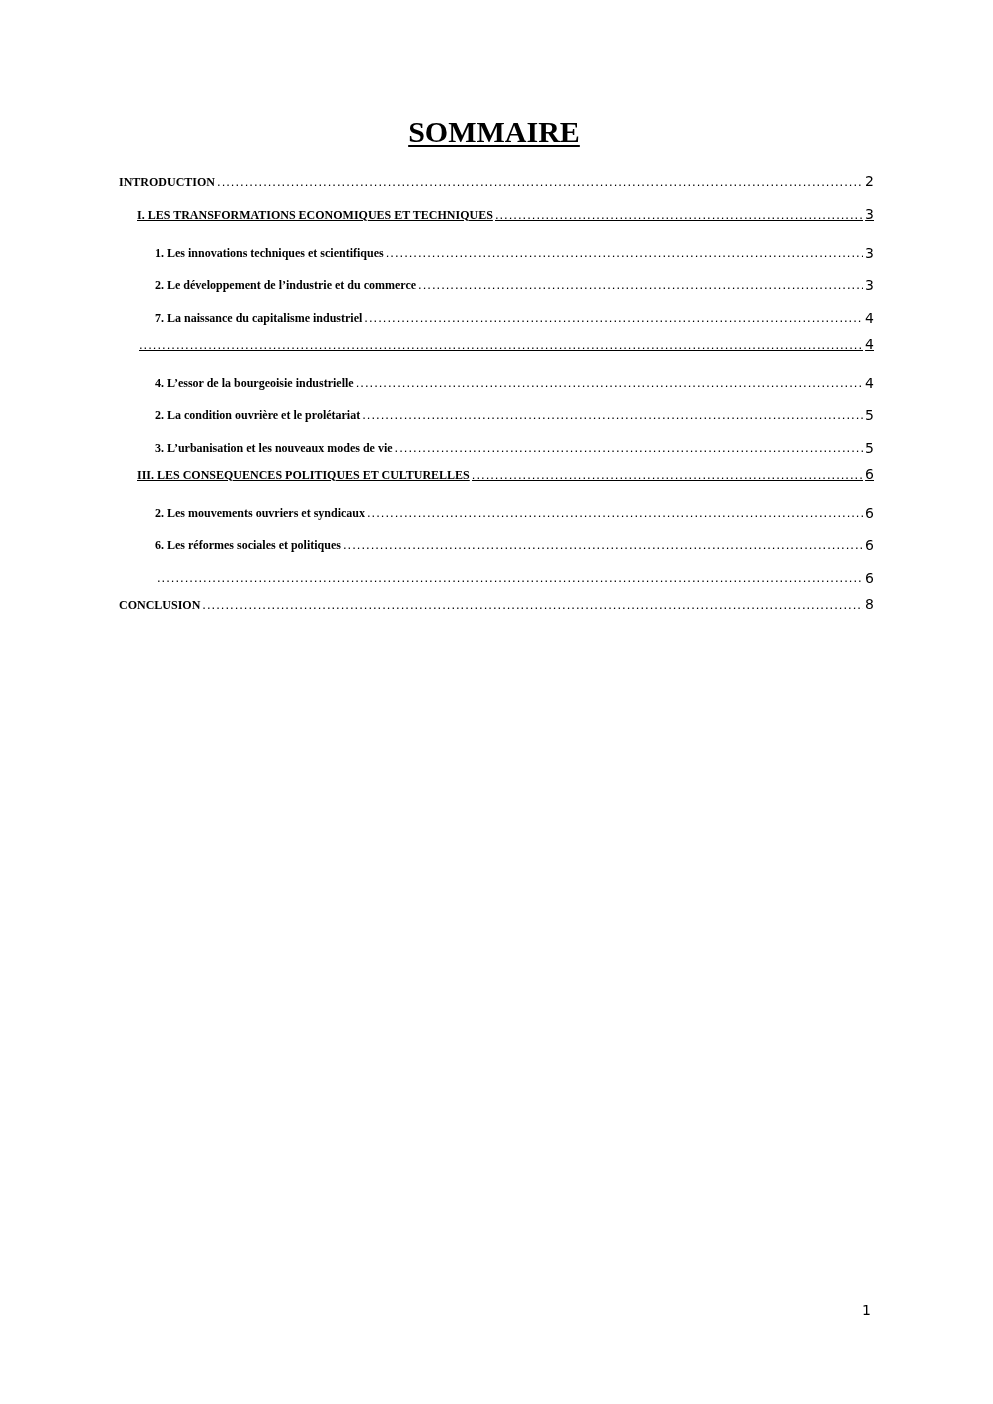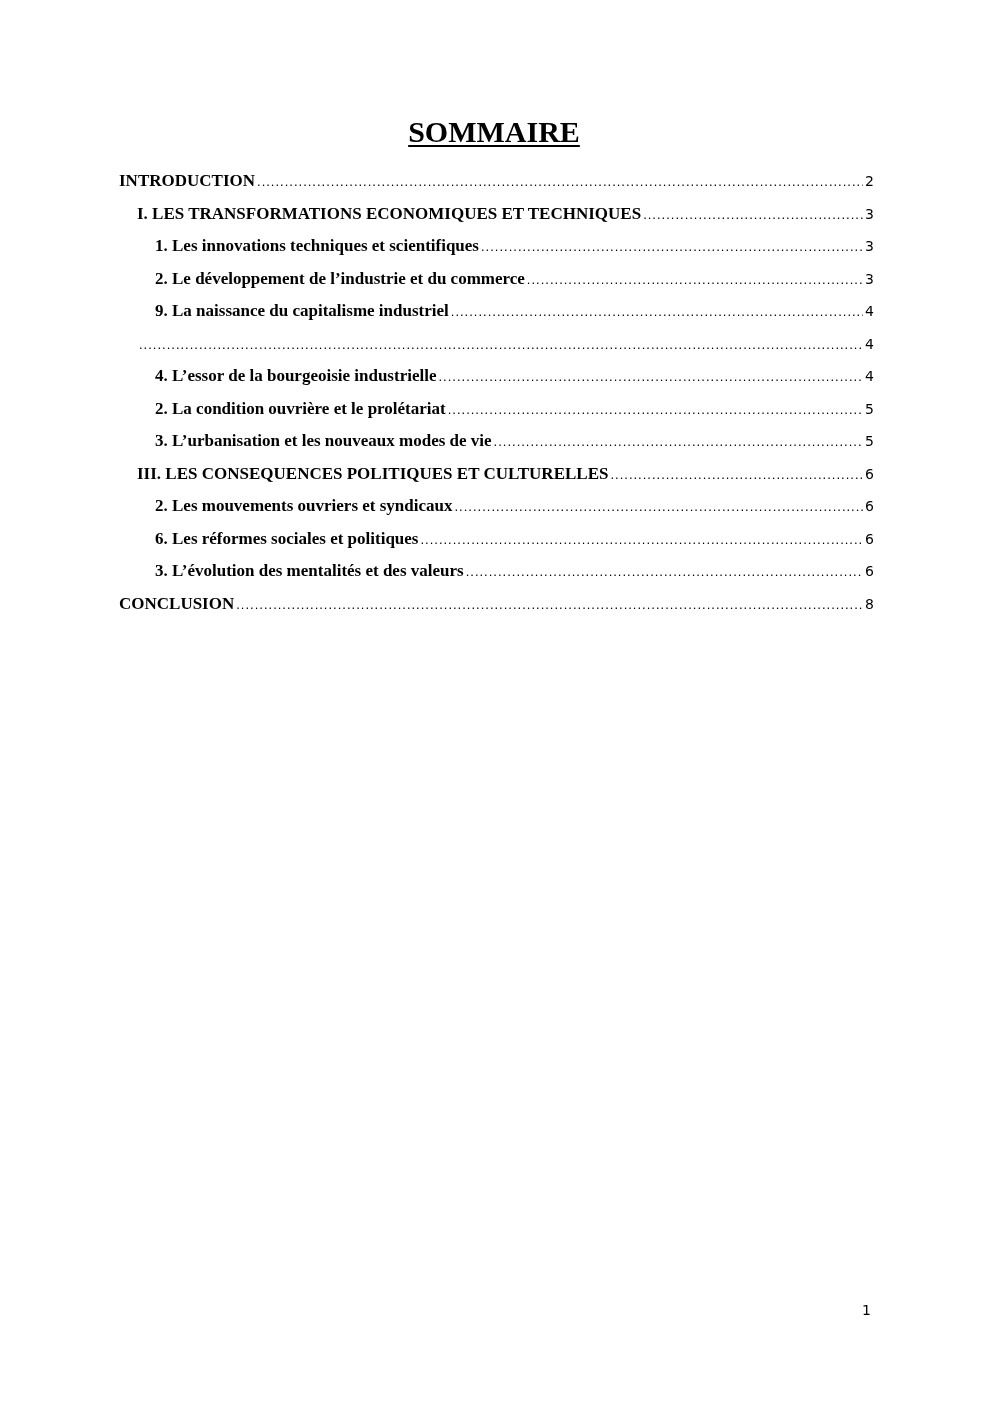--- a/index.html
+++ b/index.html
@@ -11,24 +11,24 @@
     font-weight: bold; font-size: 30px; text-decoration: underline;
     text-underline-offset: 3px; text-decoration-thickness: 2px;
   }
   .toc { position: absolute; left: 119px; top: 168px; width: 755px; }
   .entry {
     display: flex; align-items: baseline;
     height: 32.5px; line-height: 26px;
     white-space: nowrap;
   }
   .entry.l1 { padding-left: 0; }
-  .entry.l2 { padding-left: 18px; }
-  .entry.l3 { padding-left: 36px; }
+  .entry.l2 { padding-left: 18px; text-decoration: underline; }
+  .entry.l3 { padding-left: 36px; align-items: flex-end; }
   .label {
-    font-family: "Liberation Serif", serif; font-weight: bold; font-size: 17px;
+    font-family: "Liberation Serif", serif; font-weight: bold; font-size: 12px;
     flex: 0 0 auto;
   }
   .leader {
     flex: 1 1 auto; overflow: hidden; margin: 0 2px;
     font-family: "Liberation Sans", sans-serif; font-size: 13px; letter-spacing: 1px;
     color: #000;
   }
   .leader::before {
     content: "................................................................................................................................................................................................................................................................................";
   }
@@ -60,21 +60,21 @@
     <span class="label">1. Les innovations techniques et scientifiques</span>
     <span class="leader"></span>
     <span class="page">3</span>
   </div>
   <div class="entry l3">
     <span class="label">2. Le développement de l’industrie et du commerce</span>
     <span class="leader"></span>
     <span class="page">3</span>
   </div>
   <div class="entry l3">
-    <span class="label">9. La naissance du capitalisme industriel</span>
+    <span class="label">7. La naissance du capitalisme industriel</span>
     <span class="leader"></span>
     <span class="page">4</span>
   </div>
   <div class="entry l2">
     <span class="leader"></span>
     <span class="page">4</span>
   </div>
   <div class="entry l3">
     <span class="label">4. L’essor de la bourgeoisie industrielle</span>
     <span class="leader"></span>
@@ -99,21 +99,20 @@
     <span class="label">2. Les mouvements ouvriers et syndicaux</span>
     <span class="leader"></span>
     <span class="page">6</span>
   </div>
   <div class="entry l3">
     <span class="label">6. Les réformes sociales et politiques</span>
     <span class="leader"></span>
     <span class="page">6</span>
   </div>
   <div class="entry l3">
-    <span class="label">3. L’évolution des mentalités et des valeurs</span>
     <span class="leader"></span>
     <span class="page">6</span>
   </div>
   <div class="entry l1">
     <span class="label">CONCLUSION</span>
     <span class="leader"></span>
     <span class="page">8</span>
   </div>
 </div>
 

